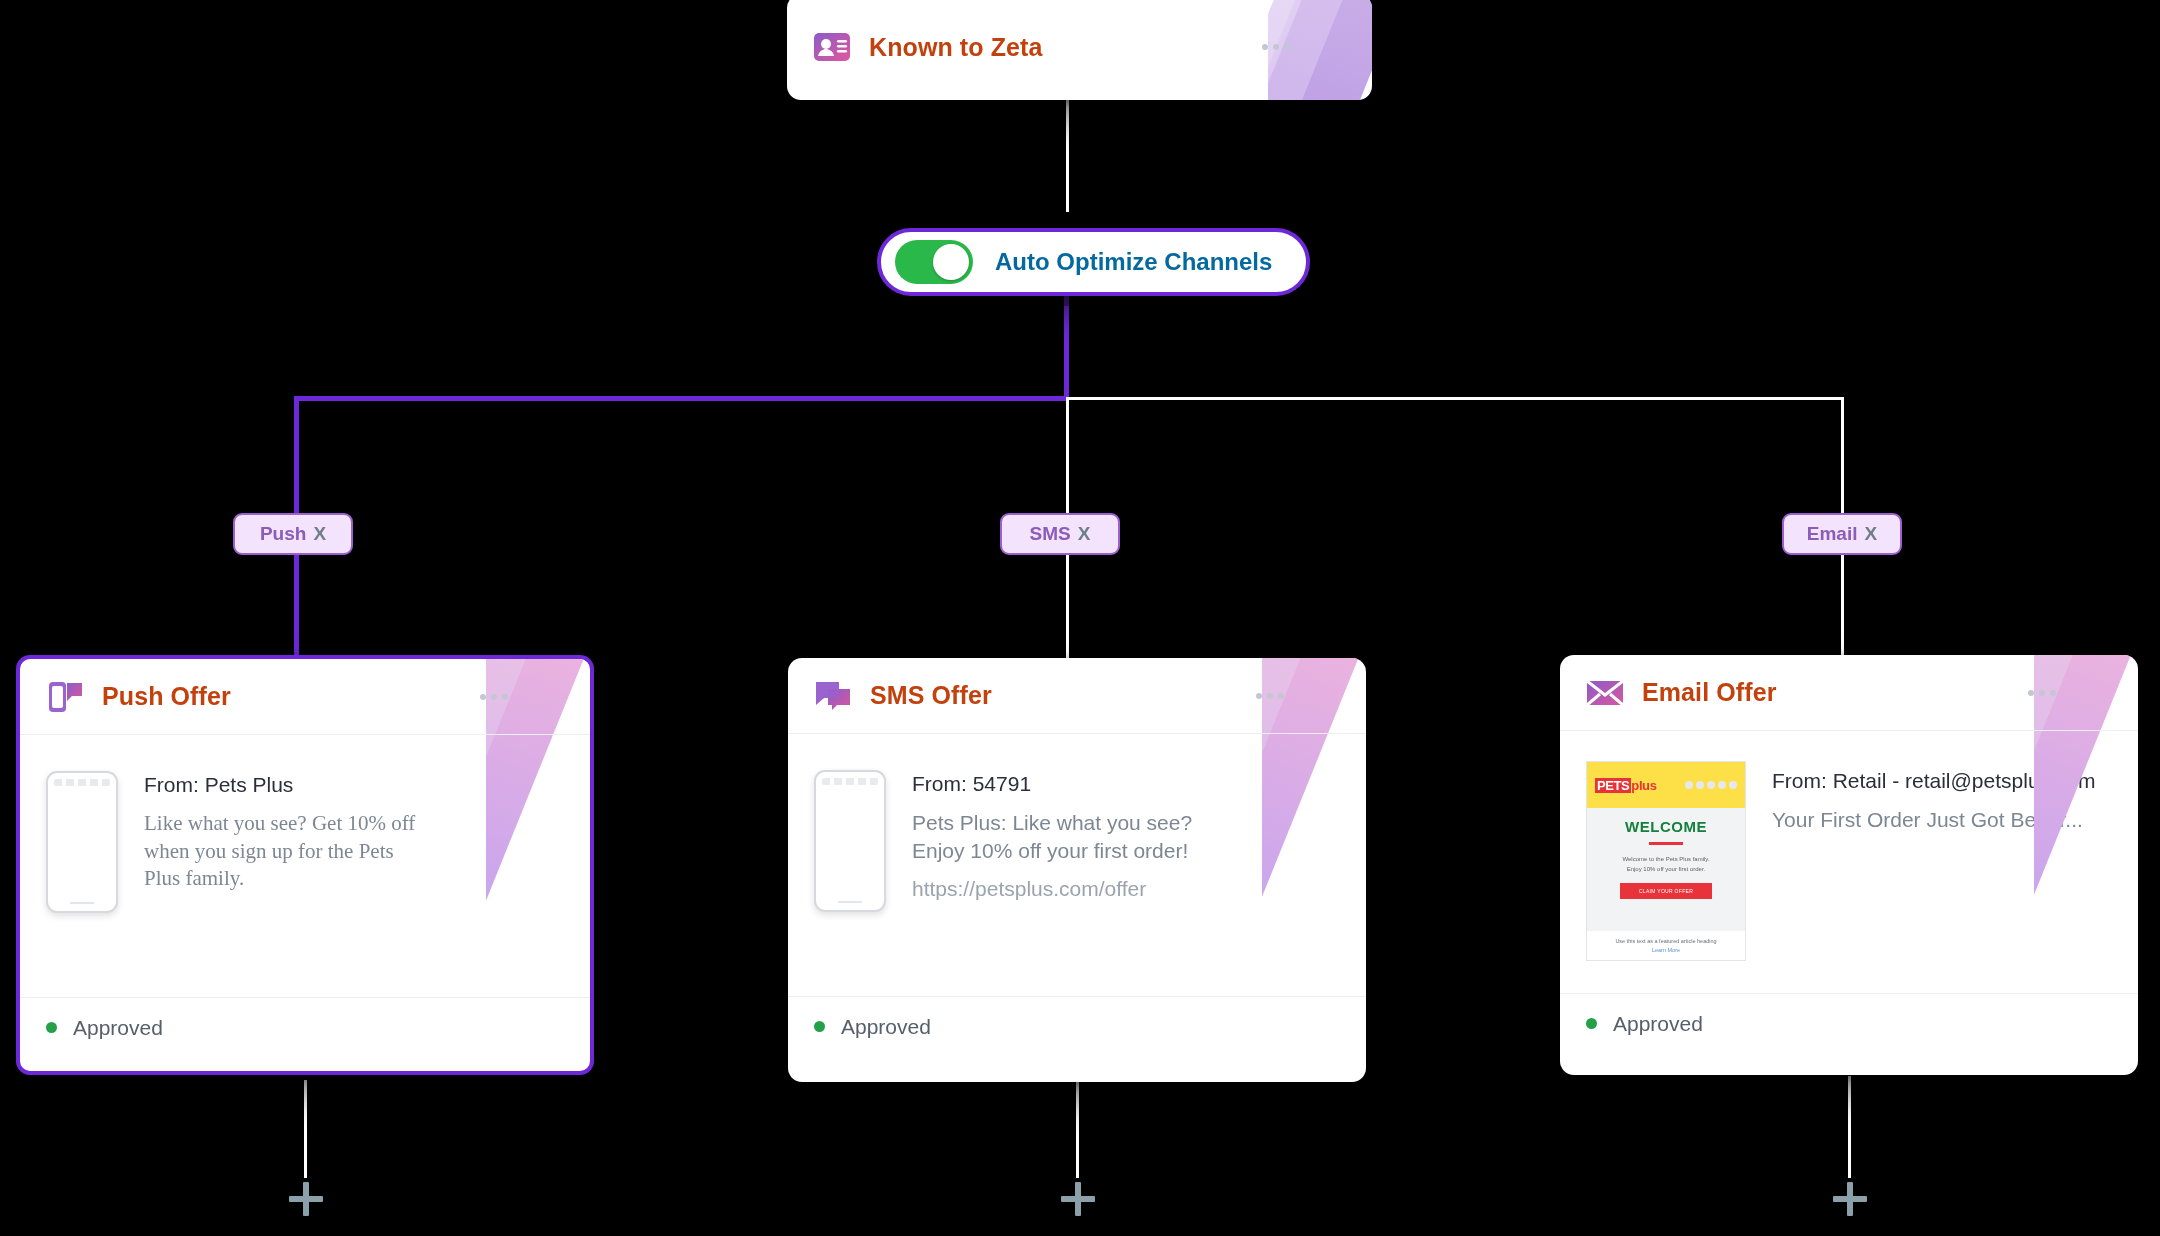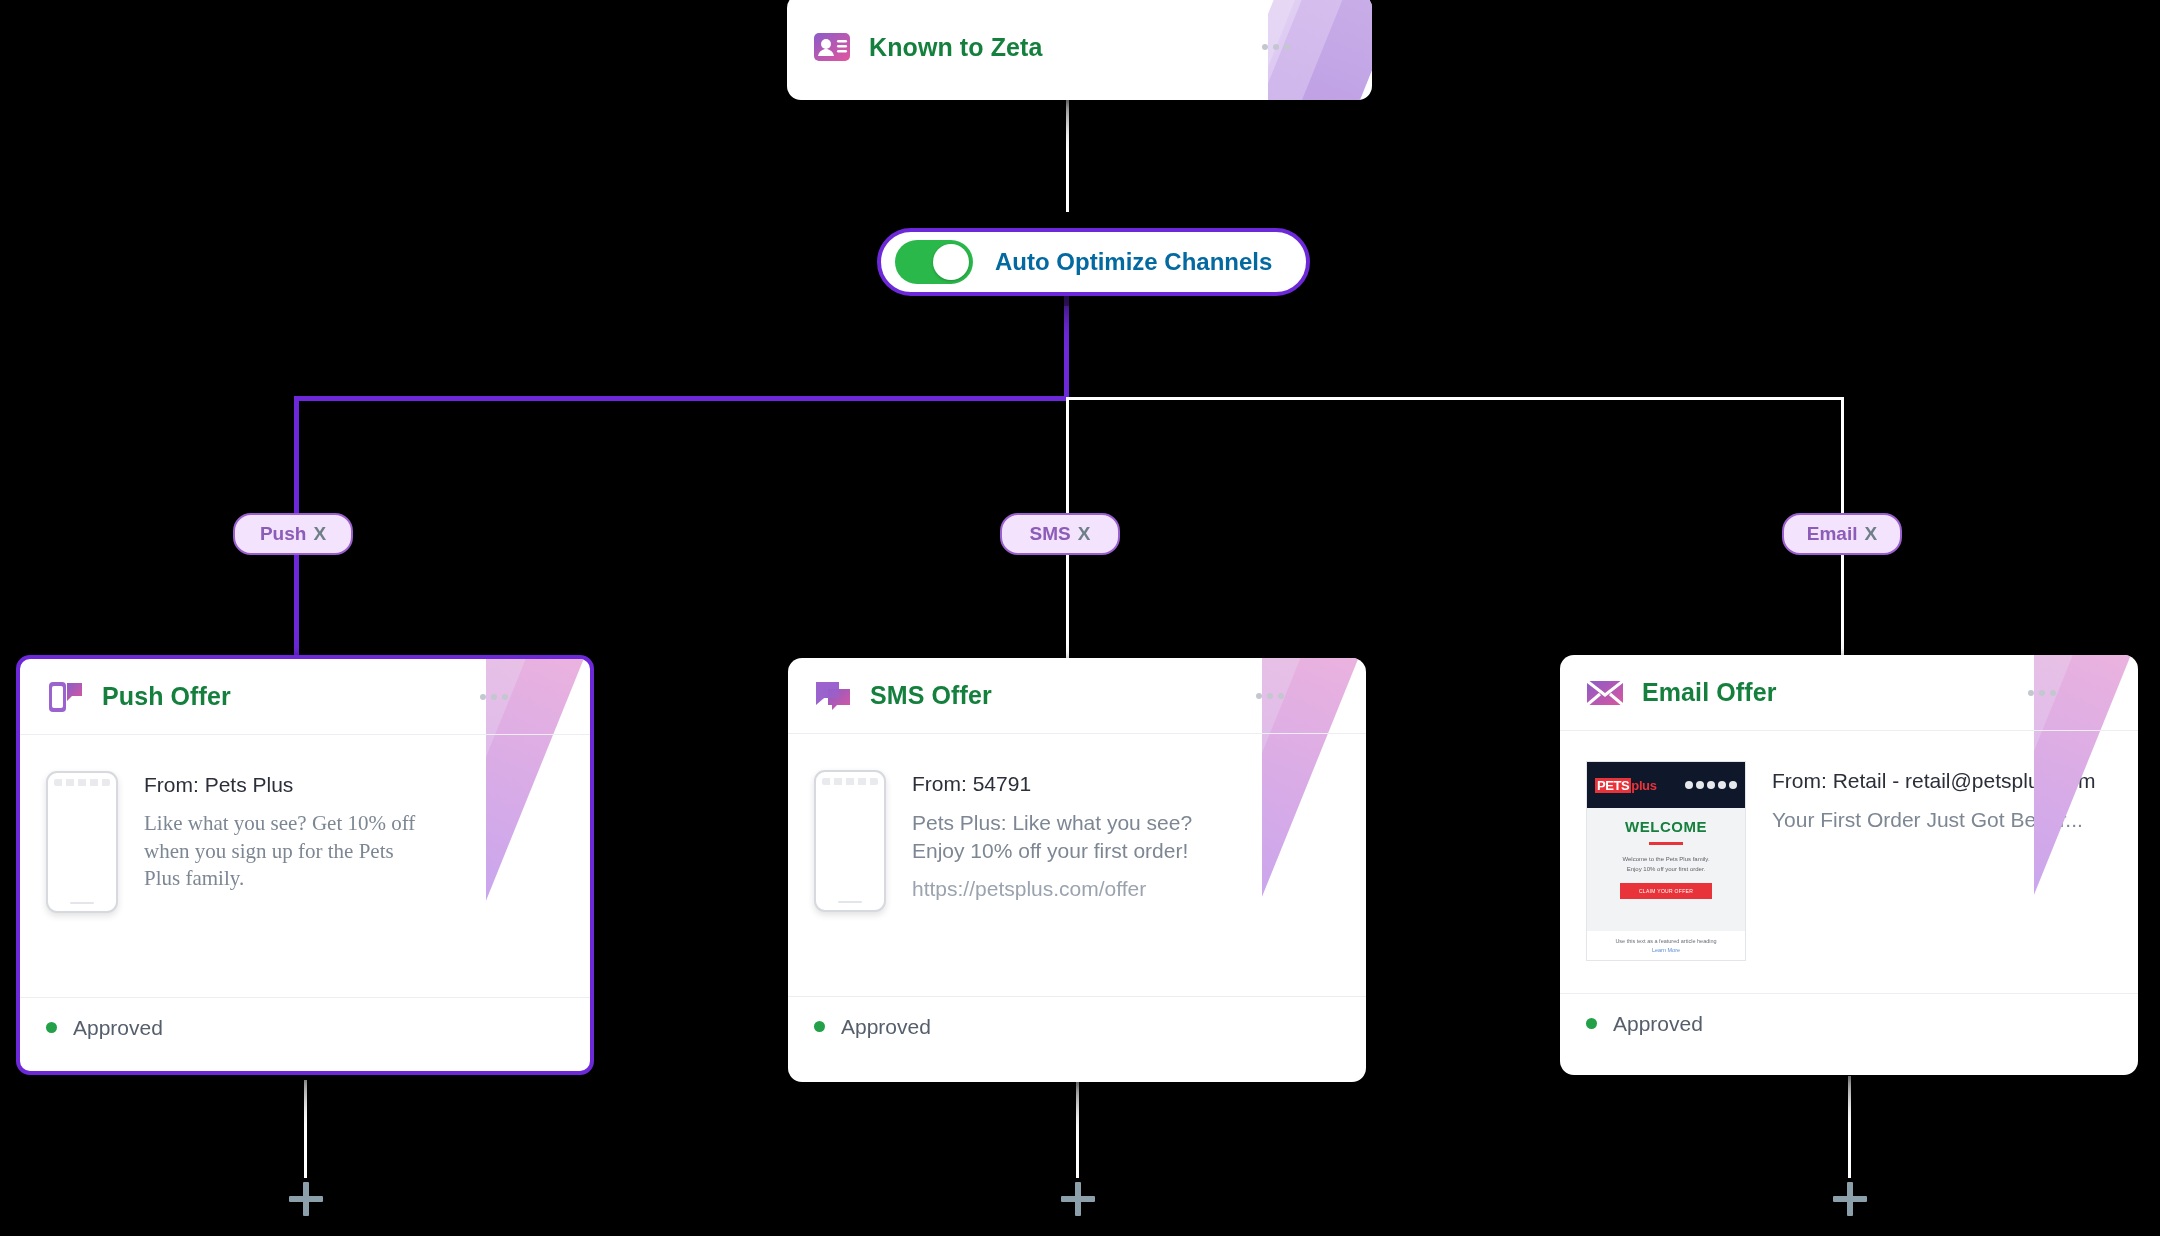--- a/index.html
+++ b/index.html
@@ -31,21 +31,21 @@
     display: flex;
     align-items: center;
     gap: 18px;
     padding: 0 26px;
     height: 76px;
   }
   .node.has-body .node-head { border-bottom: 1px solid #eceef1; }
   .node-title {
     font-size: 25px;
     font-weight: bold;
-    color: #15803d;
+    color: #c2410c;
     letter-spacing: .1px;
     white-space: nowrap;
   }
   .dots {
     position: absolute;
     right: 82px; top: 50%;
     transform: translateY(-50%);
     display: flex; gap: 5px;
     z-index: 3;
   }
@@ -100,21 +100,21 @@
 
   
   .email-thumb {
     width: 160px; height: 200px; flex: 0 0 160px;
     border: 1px solid #e3e5e9;
     background: #ffffff;
     margin-top: 4px;
     display: flex; flex-direction: column;
     overflow: hidden;
   }
-  .et-top { height: 46px; display:flex; align-items:center; justify-content:space-between; padding: 0 8px; background:#0f172a;gap:26px; }
+  .et-top { height: 46px; display:flex; align-items:center; justify-content:space-between; padding: 0 8px; background:#fde047;gap:26px; }
   .et-logo { font-size: 13px; font-weight: bold; color:#e8333a; letter-spacing:-.4px; }
   .et-logo b { background:#e8333a; color:#fff; padding:0 2px; }
   .et-social { display:flex; gap:3px; }
   .et-social i { width:8px;height:8px;border-radius:50%;background:#e6e8ec;display:block; }
   .et-main { flex:1; background:#f2f3f4; padding: 10px 10px 0; text-align:center; }
   .et-welcome { font-size: 15px; font-weight: bold; color:#15803d; letter-spacing:.5px; }
   .et-rule { width: 34px; height:3px; background:#e8333a; margin: 7px auto 9px; }
   .et-copy { font-size: 6px; color:#5c6168; line-height:1.7; }
   .et-cta { margin: 9px auto 0; width: 92px; height: 16px; background:#e8333a; color:#fff;
             font-size:5px; display:flex;align-items:center;justify-content:center; letter-spacing:.3px; }
@@ -145,21 +145,21 @@
   .switch { width: 78px; height: 44px; border-radius: 30px; background: #2ab84a; position: relative; flex:0 0 78px; }
   .switch i { position:absolute; right: 4px; top: 4px; width: 36px; height: 36px; border-radius:50%; background:#fff; display:block;
               box-shadow: 0 1px 3px rgba(0,0,0,.25); }
   .toggle-label { font-size: 24px; font-weight: bold; color: #0369a1; white-space: nowrap; }
 
   
   .chip {
     position: absolute;
     background: #f3e3fc;
     border: 2px solid #9b5fd0;
-    border-radius: 18px;
+    border-radius: 9px;
     height: 42px;
     min-width: 120px;
     display: flex; align-items: center; justify-content: center; gap: 7px;
     padding: 0 16px;
     z-index: 4;
   }
   .chip .nm { font-size: 19px; font-weight: bold; color: #8b5cb8; }
   .chip .x  { font-size: 19px; font-weight: bold; color: #6f7f88; }
 
   

